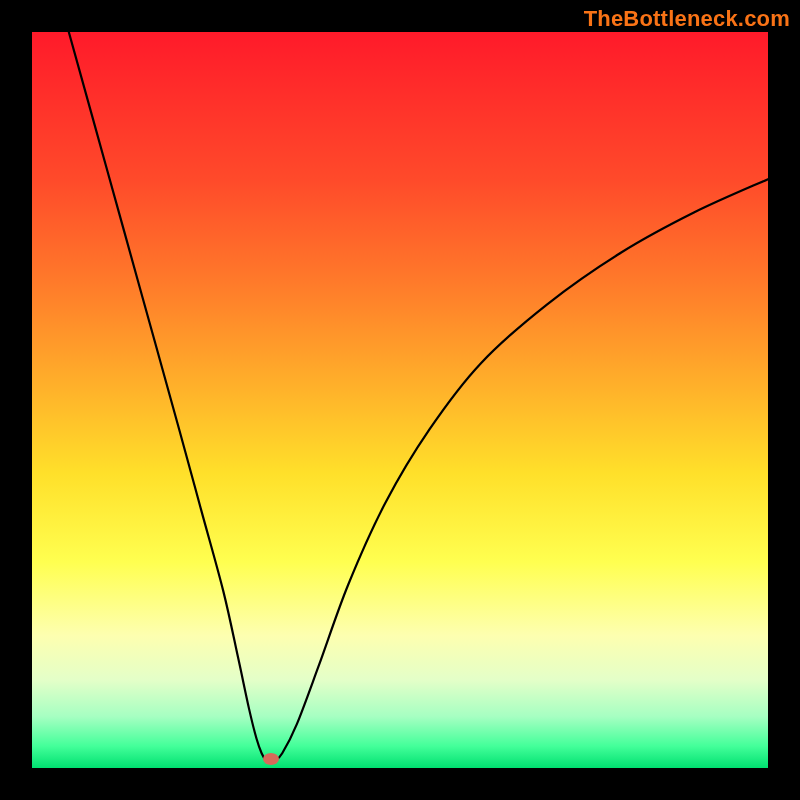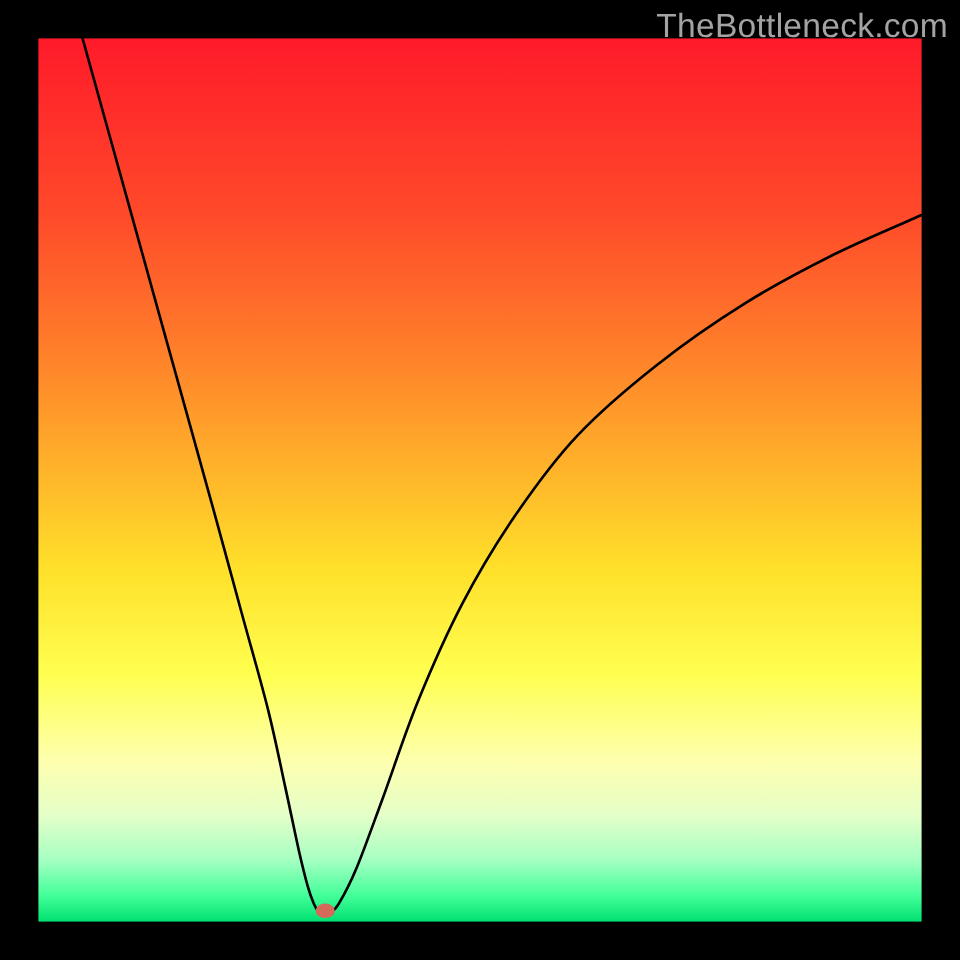--- a/index.html
+++ b/index.html
@@ -37,23 +37,23 @@
       #e4ffc8 88%,
       #a6ffc2 93%,
       #44ff9a 97%,
       #00e070 100%
     );
   }
   .watermark {
     position: absolute;
     top: 6px;
     right: 10px;
-    color: #a3a3a3;
-    font-size: 28px;
-    font-weight: 400;
+    color: #f97316;
+    font-size: 22px;
+    font-weight: 700;
     letter-spacing: 0.2px;
     user-select: none;
   }
   svg.curve {
     position: absolute;
     left: 0;
     top: 0;
     width: 736px;
     height: 736px;
     overflow: visible;

